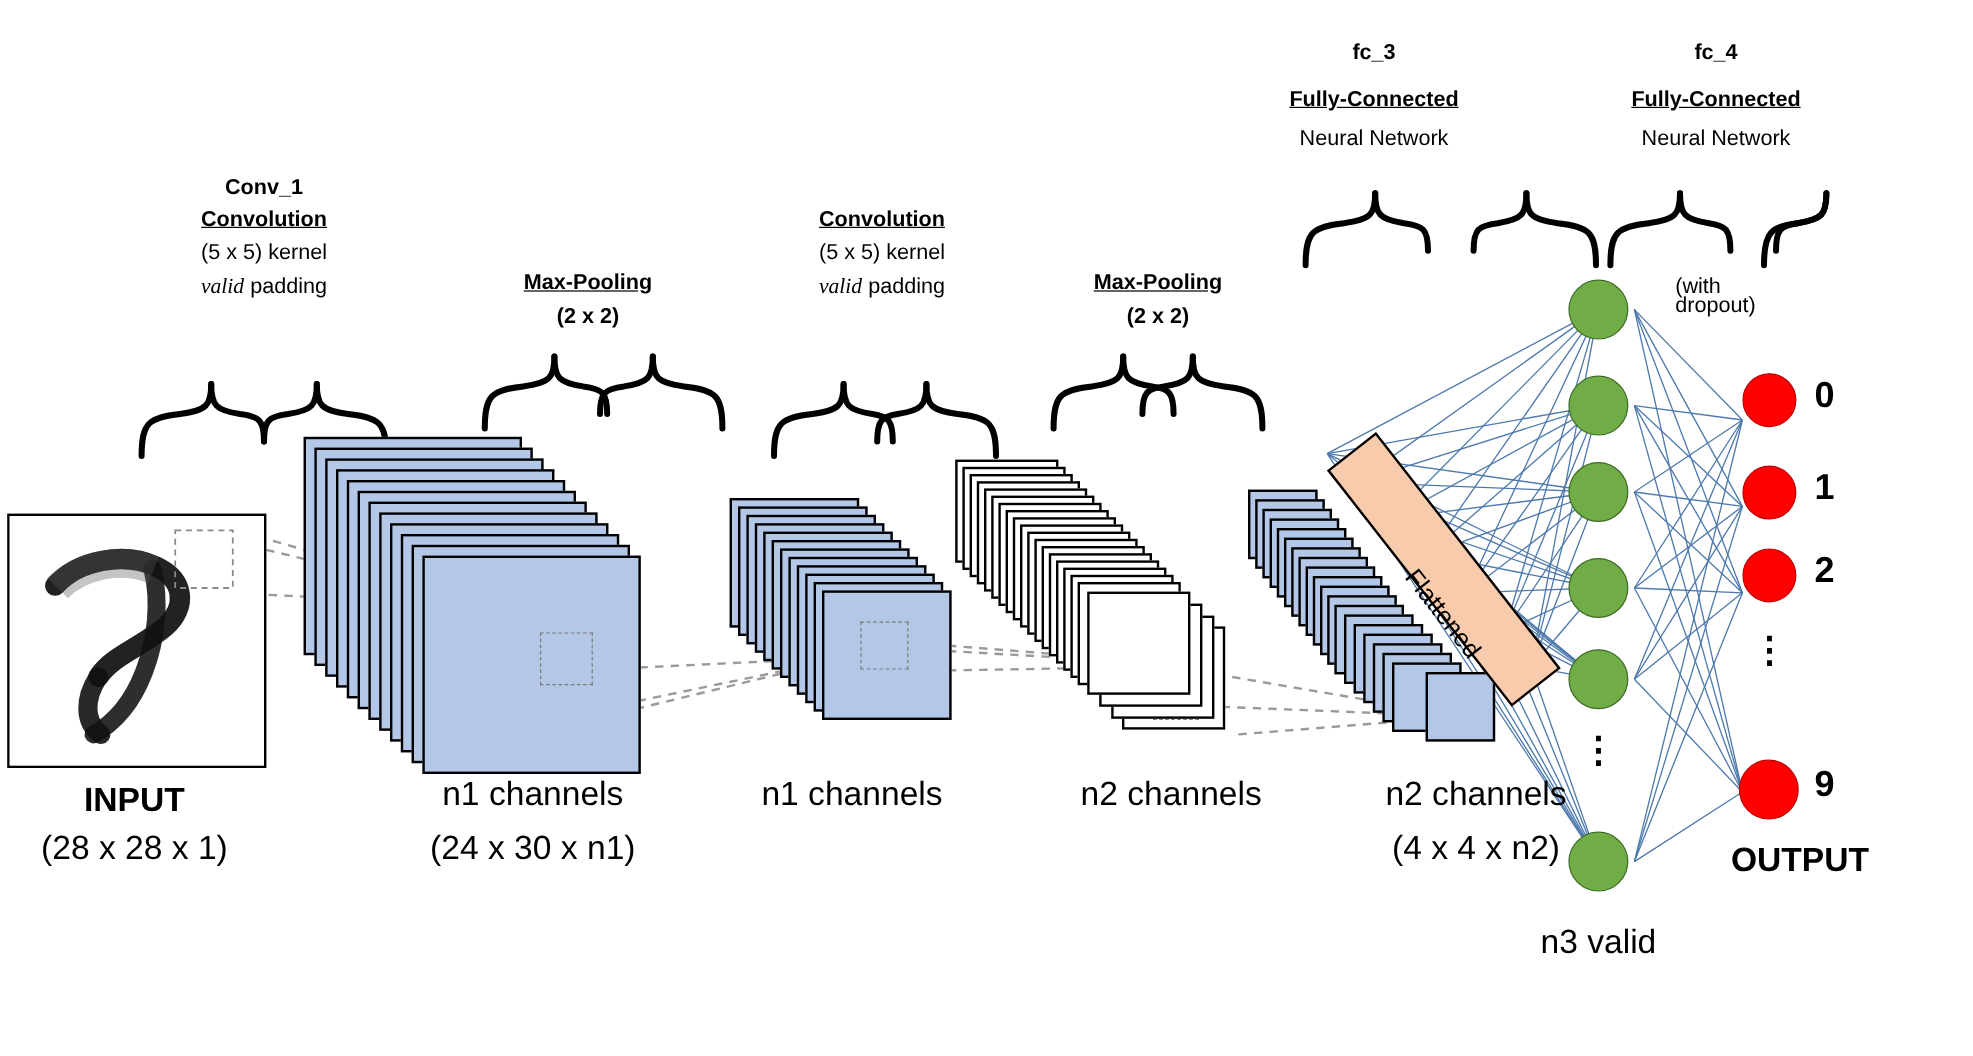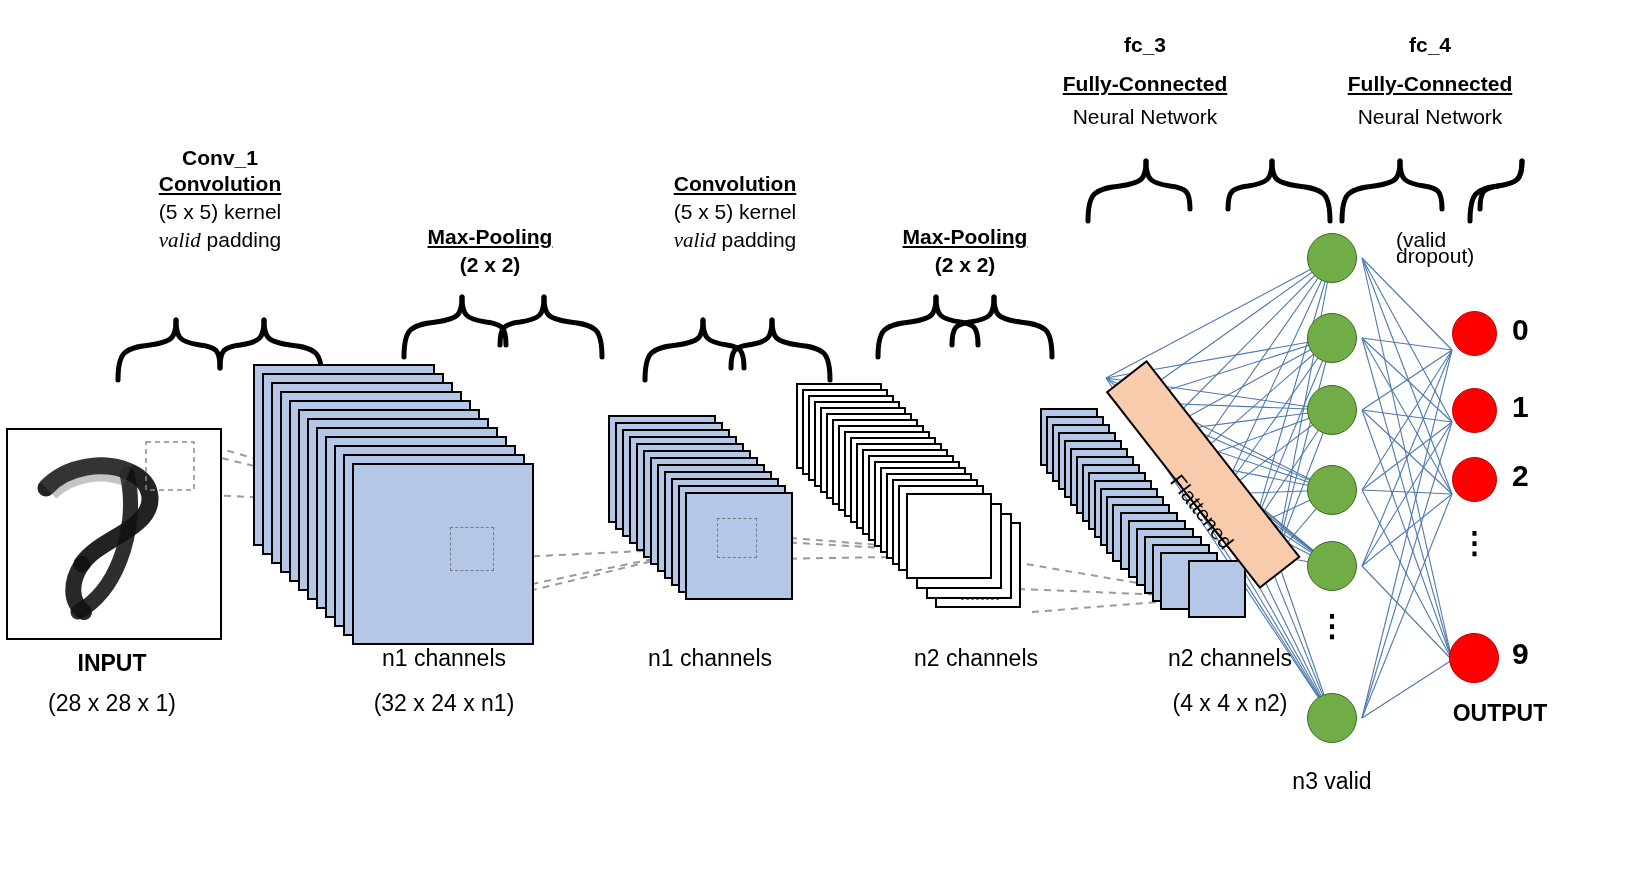--- a/index.html
+++ b/index.html
@@ -18,22 +18,22 @@
   }
   .txt {
     position: absolute;
     text-align: center;
     white-space: nowrap;
     line-height: 1.18;
   }
   .bold { font-weight: bold; }
   .under { text-decoration: underline; }
   .ital { font-style: italic; font-family: Liberation Serif, serif; }
-  .t22 { font-size: 21px; }
-  .t23 { font-size: 23px; }
+  .t22 { font-size: 18px; }
+  .t23 { font-size: 28px; }
 
   
   .input-box {
     position: absolute;
     border: 2px solid #000;
     background: #fff;
   }
   .digit-canvas { position: absolute; inset: 0; }
 
   
@@ -115,21 +115,21 @@
   <div class="txt t22 bold under" style="left:855px; top:225px; width:220px;">Max-Pooling</div>
   <div class="txt t22 bold" style="left:855px; top:253px; width:220px;">(2 x 2)</div>
 
   <div class="txt t22 bold" style="left:1050px; top:33px; width:190px;">fc_3</div>
   <div class="txt t22 bold under" style="left:1030px; top:72px; width:230px;">Fully-Connected</div>
   <div class="txt t22" style="left:1030px; top:105px; width:230px;">Neural Network</div>
 
   <div class="txt t22 bold" style="left:1335px; top:33px; width:190px;">fc_4</div>
   <div class="txt t22 bold under" style="left:1315px; top:72px; width:230px;">Fully-Connected</div>
   <div class="txt t22" style="left:1315px; top:105px; width:230px;">Neural Network</div>
-  <div class="txt t22" style="left:1396px; top:228px; width:140px; text-align:left;">(valid</div>
+  <div class="txt t22" style="left:1396px; top:228px; width:140px; text-align:left;">(with</div>
   <div class="txt t22" style="left:1396px; top:244px; width:160px; text-align:left;">dropout)</div>
 
   <svg class="overlay" viewBox="0 0 1644 880">
 
     <g fill="none" stroke="#000" stroke-width="5" stroke-linecap="round">
       <path d="M118,380 C118,352 124,348 150,345 C172,342 176,338 176,320"></path>
       <path d="M322,380 C322,352 316,348 290,345 C268,342 264,338 264,320"></path>
       <path d="M176,320 C176,338 180,342 200,345 C216,347 220,350 220,368"></path>
       <path d="M264,320 C264,338 260,342 240,345 C224,347 220,350 220,368"></path>
     </g>
@@ -309,21 +309,21 @@
     <div class="fmap" style="left:307px; top:418px; width:182px; height:182px;"></div>
     <div class="fmap" style="left:316px; top:427px; width:182px; height:182px;"></div>
     <div class="fmap" style="left:325px; top:436px; width:182px; height:182px;"></div>
     <div class="fmap" style="left:334px; top:445px; width:182px; height:182px;"></div>
     <div class="fmap" style="left:343px; top:454px; width:182px; height:182px;"></div>
     <div class="fmap" style="left:352px; top:463px; width:182px; height:182px;">
       <div class="inner-dash" style="left:96px; top:62px; width:44px; height:44px;"></div>
     </div>
   </div>
   <div class="txt t23" style="left:334px; top:645px; width:220px;">n1 channels</div>
-  <div class="txt t23" style="left:334px; top:690px; width:220px;">(32 x 24 x n1)</div>
+  <div class="txt t23" style="left:334px; top:690px; width:220px;">(24 x 30 x n1)</div>
 
   <div>
     <div class="fmap" style="left:608px; top:415px; width:108px; height:108px;"></div>
     <div class="fmap" style="left:615px; top:422px; width:108px; height:108px;"></div>
     <div class="fmap" style="left:622px; top:429px; width:108px; height:108px;"></div>
     <div class="fmap" style="left:629px; top:436px; width:108px; height:108px;"></div>
     <div class="fmap" style="left:636px; top:443px; width:108px; height:108px;"></div>
     <div class="fmap" style="left:643px; top:450px; width:108px; height:108px;"></div>
     <div class="fmap" style="left:650px; top:457px; width:108px; height:108px;"></div>
     <div class="fmap" style="left:657px; top:464px; width:108px; height:108px;"></div>

